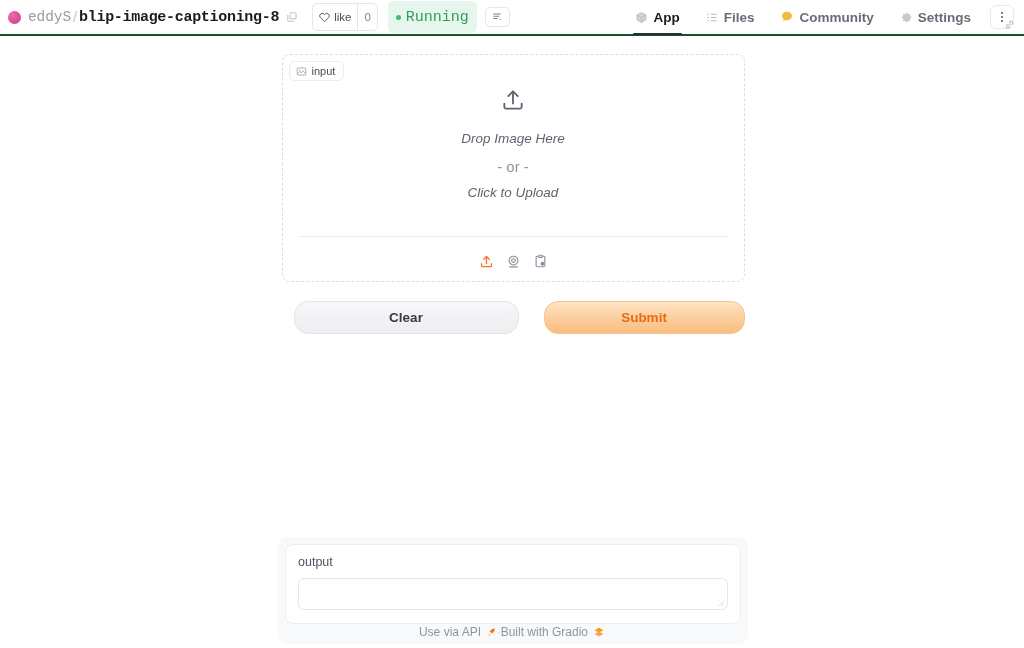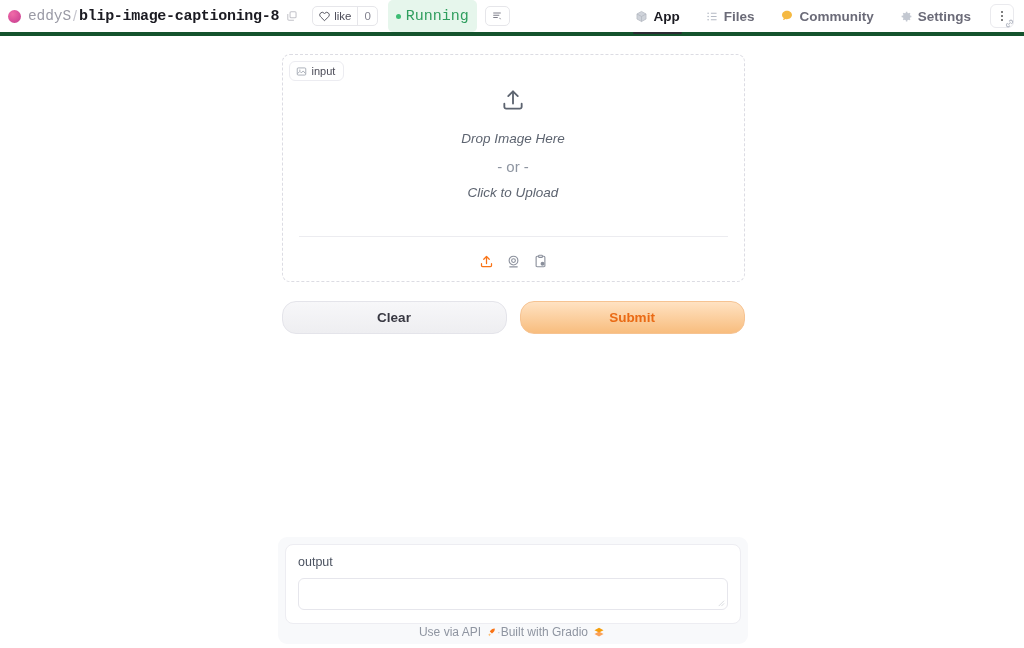--- a/index.html
+++ b/index.html
@@ -7,21 +7,21 @@
     width: 1024px; height: 648px;
     background: #ffffff;
     font-family: "Liberation Sans", sans-serif;
     overflow: hidden;
   }
   body { position: relative; }
 
   
   .header {
     height: 36px;
-    border-bottom: 4px solid #14532d;
+    border-bottom: 2px solid #14532d;
     display: flex;
     align-items: center;
     padding: 0 10px 0 8px;
     position: relative;
   }
   .hf-left { display: flex; align-items: center; gap: 0; flex: 0 0 auto; }
   .avatar {
     width: 13px; height: 13px; border-radius: 50%;
     background: radial-gradient(circle at 35% 30%, #f06ba8 0%, #d94f9a 55%, #c23f8f 100%);
     margin-right: 7px; flex: 0 0 auto;
@@ -32,21 +32,21 @@
   }
   .slash { font-size: 14.5px; color: #c4c4cc; margin: 0 2px; }
   .space-title {
     font-size: 15px; font-weight: 700; color: #1b1b22;
     font-family: "Liberation Mono", monospace; letter-spacing: -0.3px;
   }
   .copy-ico { margin-left: 7px; display: flex; align-items: center; opacity: .45; cursor: pointer; }
 
   .like-group {
     display: flex; align-items: center; margin-left: 14px;
-    border: 1px solid #e6e6ea; border-radius: 5px; height: 20px;
+    border: 1px solid #e6e6ea; border-radius: 5px; height: 28px;
     overflow: hidden; background: #fff;
   }
   .like-btn {
     display: flex; align-items: center; gap: 4px;
     padding: 0 6px; height: 100%; font-size: 11.5px; color: #4b4b57; cursor: pointer;
   }
   .like-count {
     padding: 0 6px; height: 100%; display: flex; align-items: center;
     font-size: 11.5px; color: #83838f; border-left: 1px solid #e6e6ea;
   }
@@ -113,21 +113,21 @@
   .img-tools {
     position: absolute; left: 0; right: 0; bottom: 12px;
     display: flex; align-items: center; justify-content: center; gap: 12px;
   }
   .tool-ico { cursor: pointer; display: flex; align-items: center; justify-content: center; }
 
   
   .btn-row { display: flex; gap: 13px; margin-top: 19px; }
   .btn {
     height: 33px; border-radius: 14px; display: flex; align-items: center;
-    justify-content: center; font-size: 13.5px; font-weight: 700; cursor: pointer;
+    justify-content: center; font-size: 13.5px; font-weight: 700; cursor: pointer; margin-left: 12px;
   }
   .btn-clear {
     flex: 0 0 225px; background: linear-gradient(180deg, #f7f7f9 0%, #eeeef1 100%);
     border: 1px solid #e4e4ea; color: #383842;
   }
   .btn-submit {
     flex: 1 1 auto; background: linear-gradient(180deg, #ffe2c2 0%, #f8bd7e 100%);
     border: 1px solid #f6c392; color: #ea6a14;
   }
 

